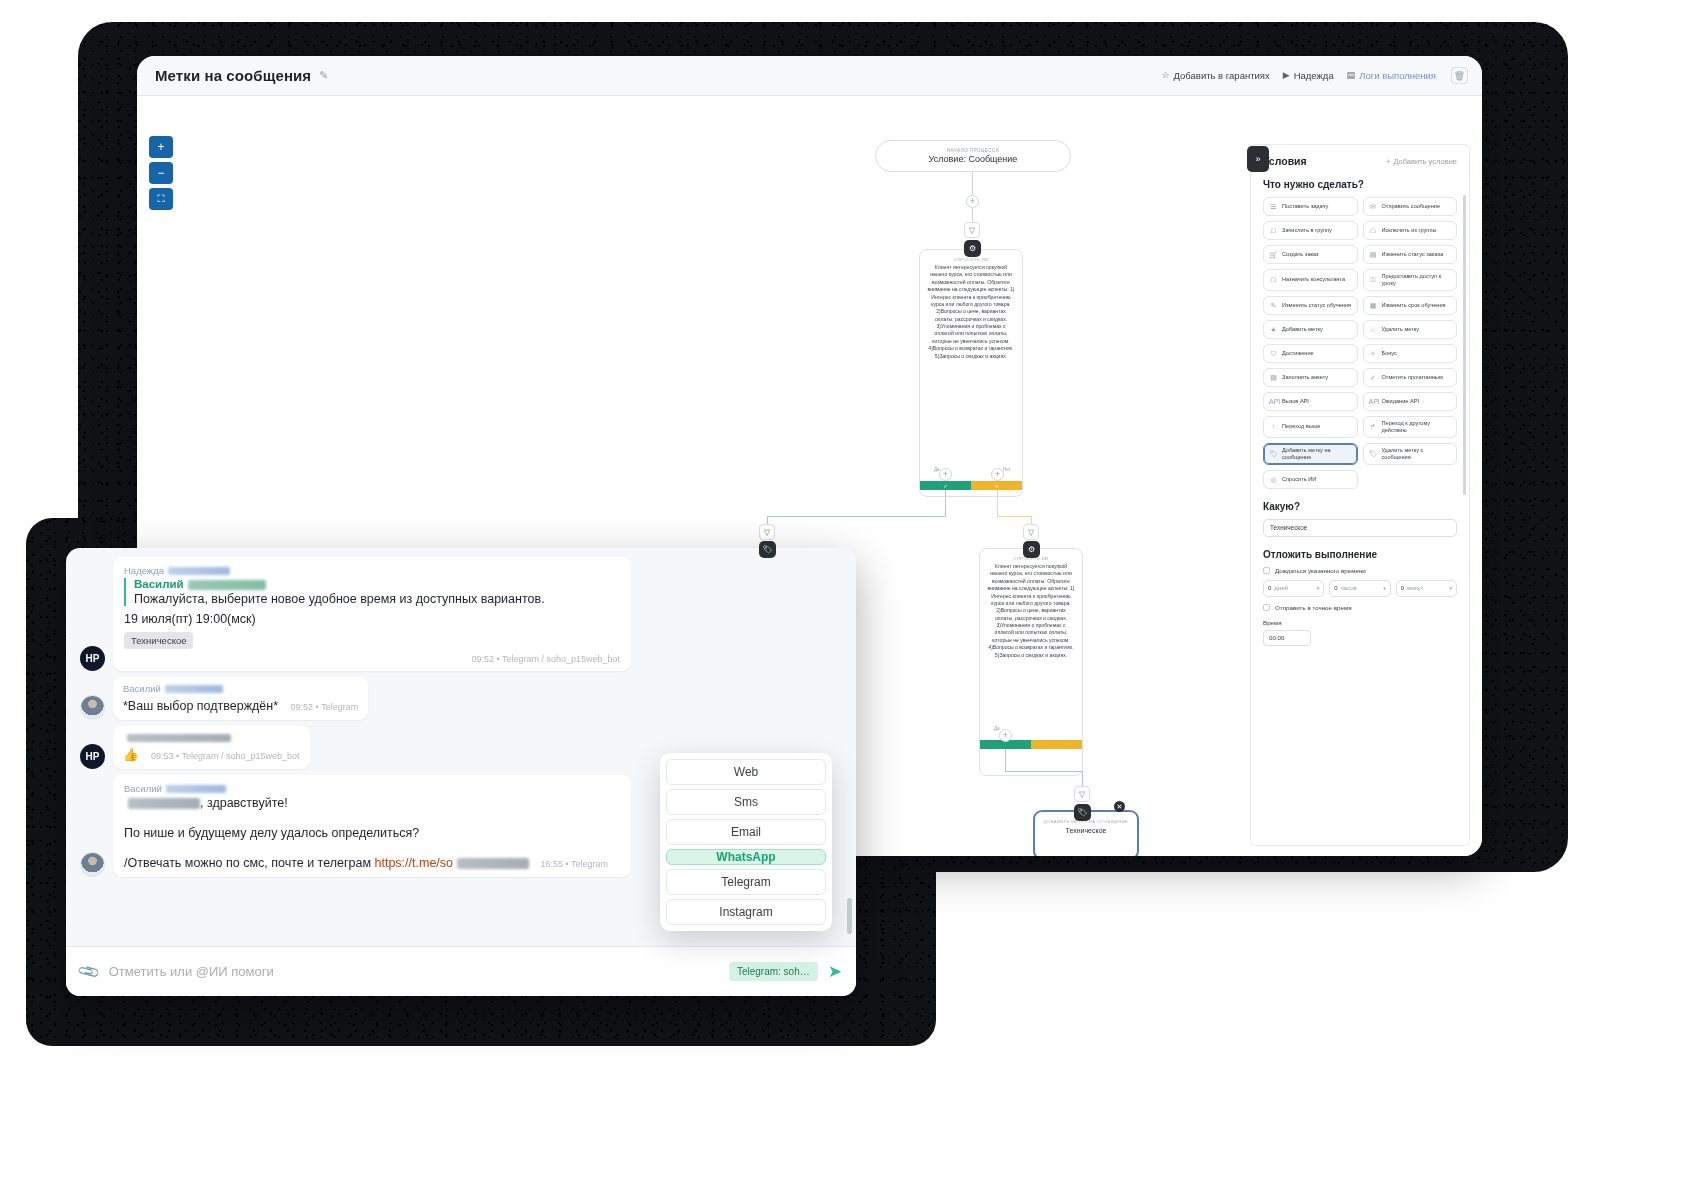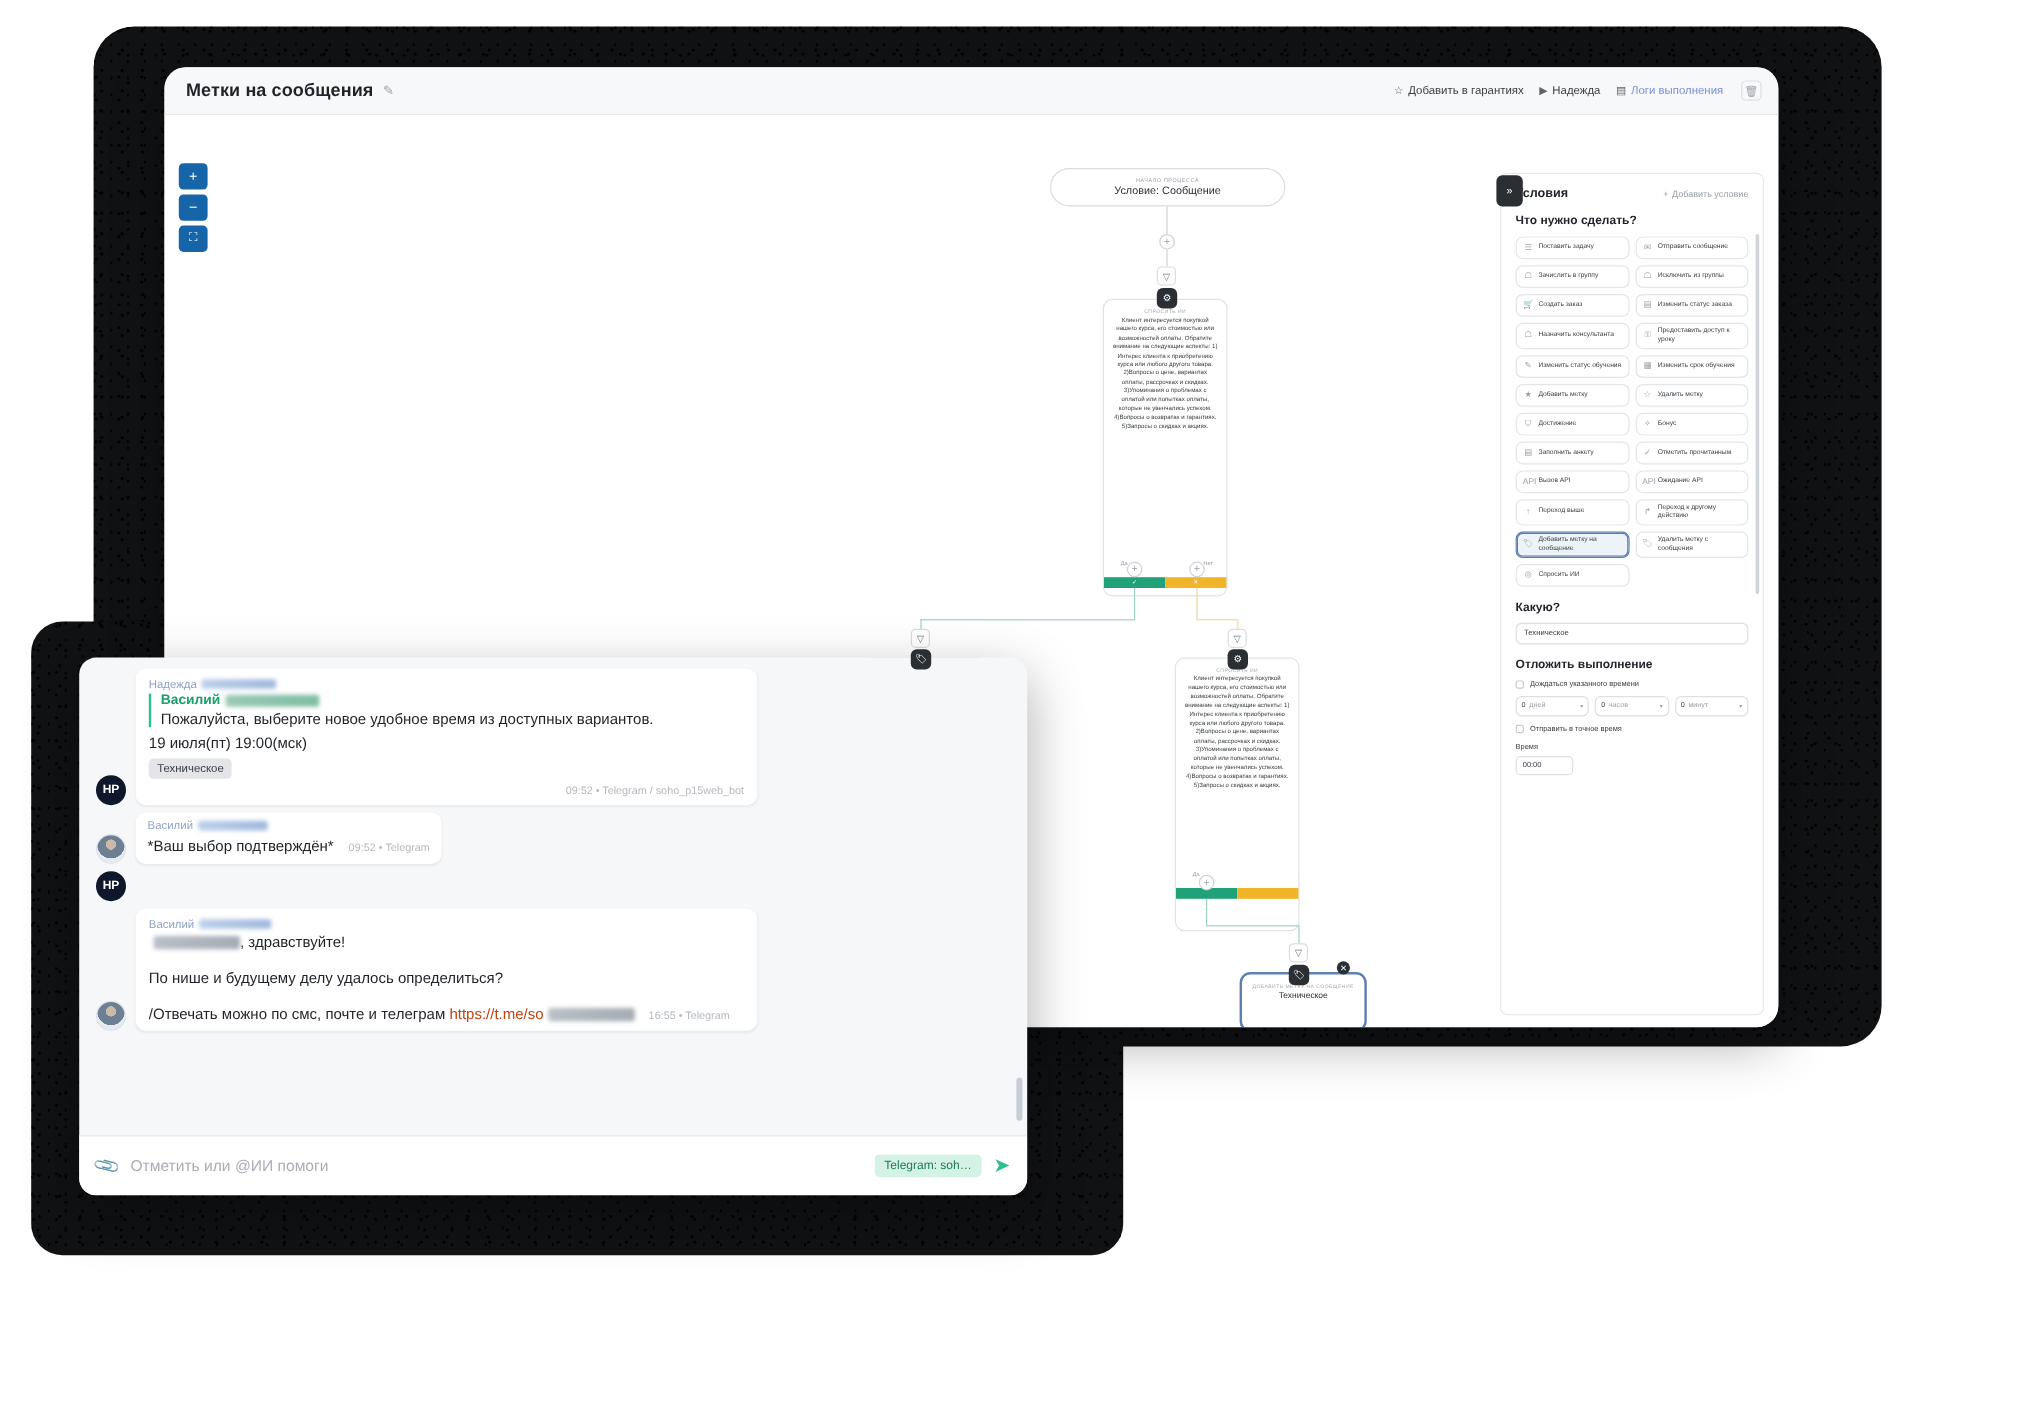--- a/index.html
+++ b/index.html
@@ -576,20 +576,27 @@
           <div class="sender">
             <span>Василий</span><span class="redact" style="width:58px;"></span>
           </div>
           <span class="msg-text">*Ваш выбор подтверждён*</span>
           <span class="meta inline">09:52 • Telegram</span>
         </div>
       </div>
 
       <div class="msg-row">
         <div class="avatar hp">НР</div>
+        <div class="bubble" style="padding:6px 10px 6px;">
+          <div class="sender">
+            <span class="redact grey" style="width:104px;"></span>
+          </div>
+          <span class="msg-text">👍</span>
+          <span class="meta inline">09:53 • Telegram / soho_p15web_bot</span>
+        </div>
       </div>
 
       <div class="msg-row">
         <div class="avatar ph"></div>
         <div class="bubble" style="width:518px;">
           <div class="sender">
             <span>Василий</span><span class="redact" style="width:60px;"></span>
           </div>
           <div class="msg-text">
             <span class="redact grey" style="width:72px;height:11px;"></span><span>, здравствуйте!</span>
@@ -607,14 +614,22 @@
     <div class="chat-sb"></div>
 
     <div class="composer">
       <span class="clip">📎</span>
       <span class="composer-input">Отметить или @ИИ помоги</span>
       <span class="chan-pill">Telegram: soh…</span>
       <span class="send">➤</span>
     </div>
   </div>
 
+  <div class="chan-menu">
+    <div class="chan-item">Web</div>
+    <div class="chan-item">Sms</div>
+    <div class="chan-item">Email</div>
+    <div class="chan-item sel">WhatsApp</div>
+    <div class="chan-item">Telegram</div>
+    <div class="chan-item">Instagram</div>
+  </div>
 
 </div>
 
 </body></html>

